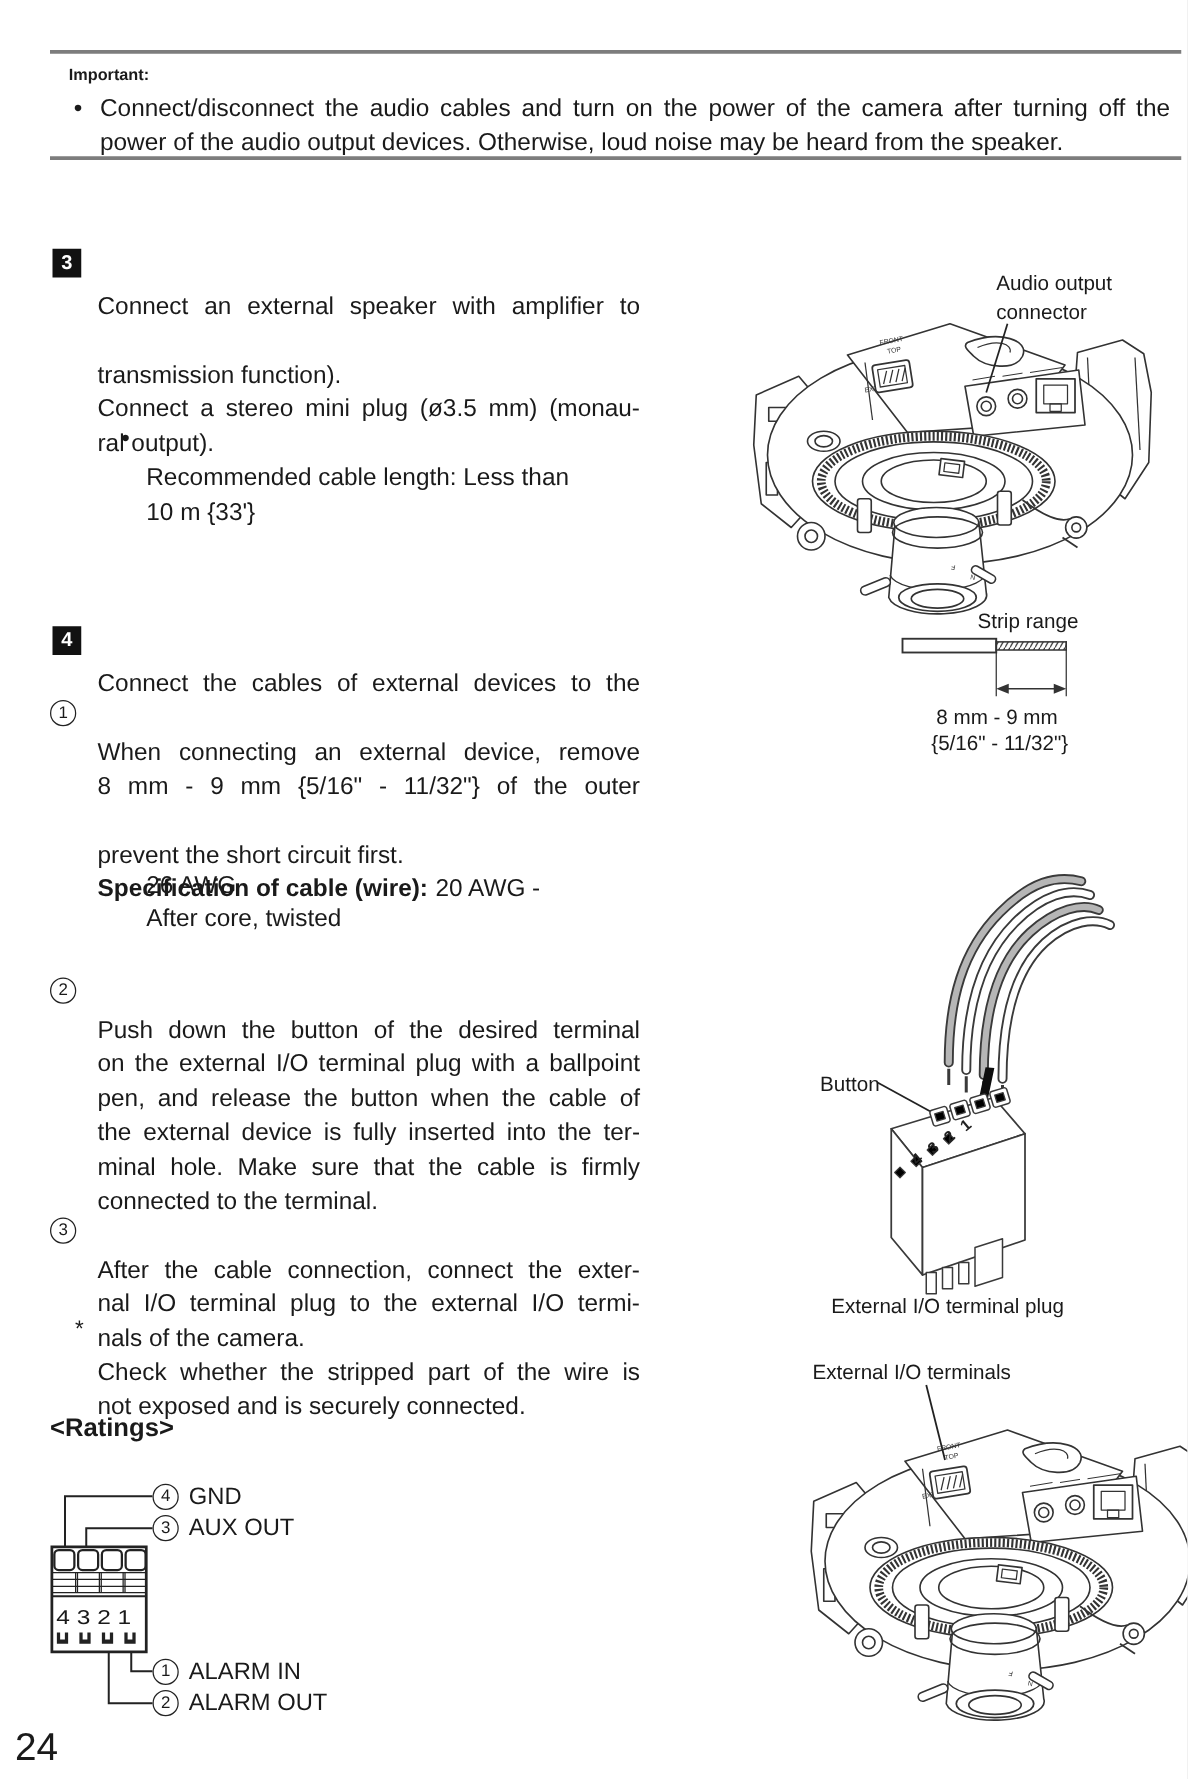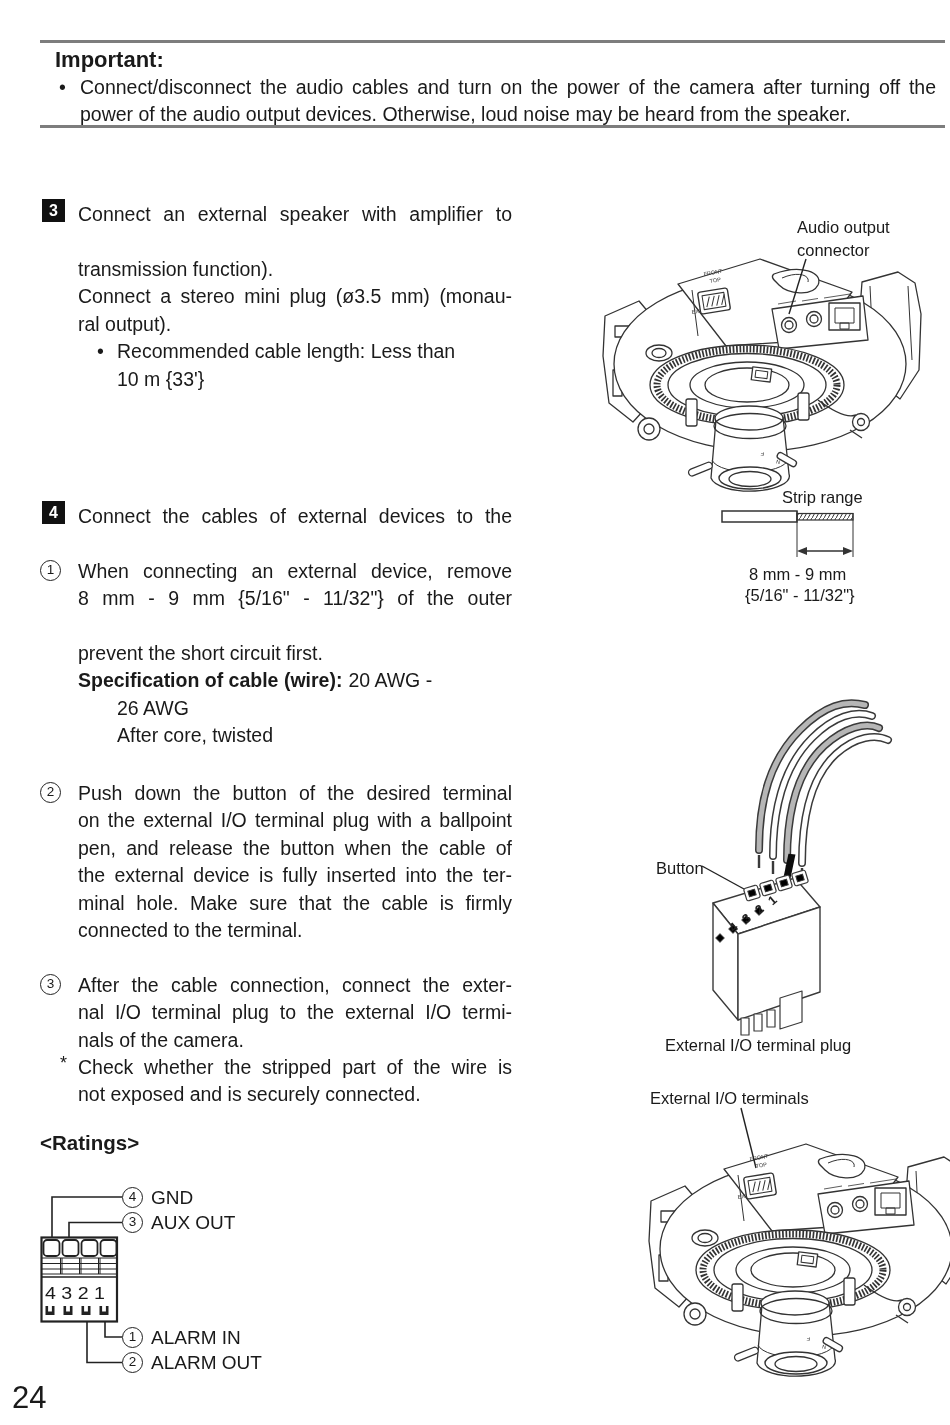--- a/index.html
+++ b/index.html
@@ -1,22 +1,22 @@
 <!DOCTYPE html>
 <html><head>
 <meta charset="utf-8">
 <style>
   html,body{margin:0;padding:0;background:#e8e8e8;}
   #page{
     position:relative;width:950px;height:1425px;margin:0 auto;background:#ffffff;
     overflow:hidden;font-family:"Liberation Sans","DejaVu Sans",sans-serif;color:#1a1a1a;
   }
   .rule{position:absolute;left:40px;width:905px;height:3px;background:#7d7d7d;}
-  .h-imp{position:absolute;left:55px;top:46px;font-size:22px;font-weight:bold;line-height:27px;}
-  .ln{position:absolute;left:78px;width:434px;font-size:19.5px;line-height:27px;white-space:pre-wrap;}
+  .h-imp{position:absolute;left:55px;top:46px;font-size:13px;font-weight:bold;line-height:27px;}
+  .ln{position:absolute;left:78px;width:434px;font-size:19.5px;line-height:27px;white-space:pre-wrap;margin-top:31px;}
   .imp-ln{position:absolute;left:80px;width:856px;font-size:19.5px;line-height:27px;}
   .j{text-align:justify;text-align-last:justify;}
   .bullet{position:absolute;font-size:19.5px;line-height:27px;}
   .sq{position:absolute;left:42px;width:23px;height:23px;background:#111;color:#fff;
       font-size:16px;font-weight:bold;text-align:center;line-height:23px;}
   .cir{position:absolute;left:40px;width:21px;height:21px;border:1.7px solid #222;border-radius:50%;
       box-sizing:border-box;font-size:13.5px;line-height:18px;text-align:center;background:#fff;}
   .cir.r{left:122px;}
   .star{position:absolute;left:60px;top:1050px;font-size:18px;line-height:27px;}
   .spec-b{font-weight:bold;margin-right:6px;}

